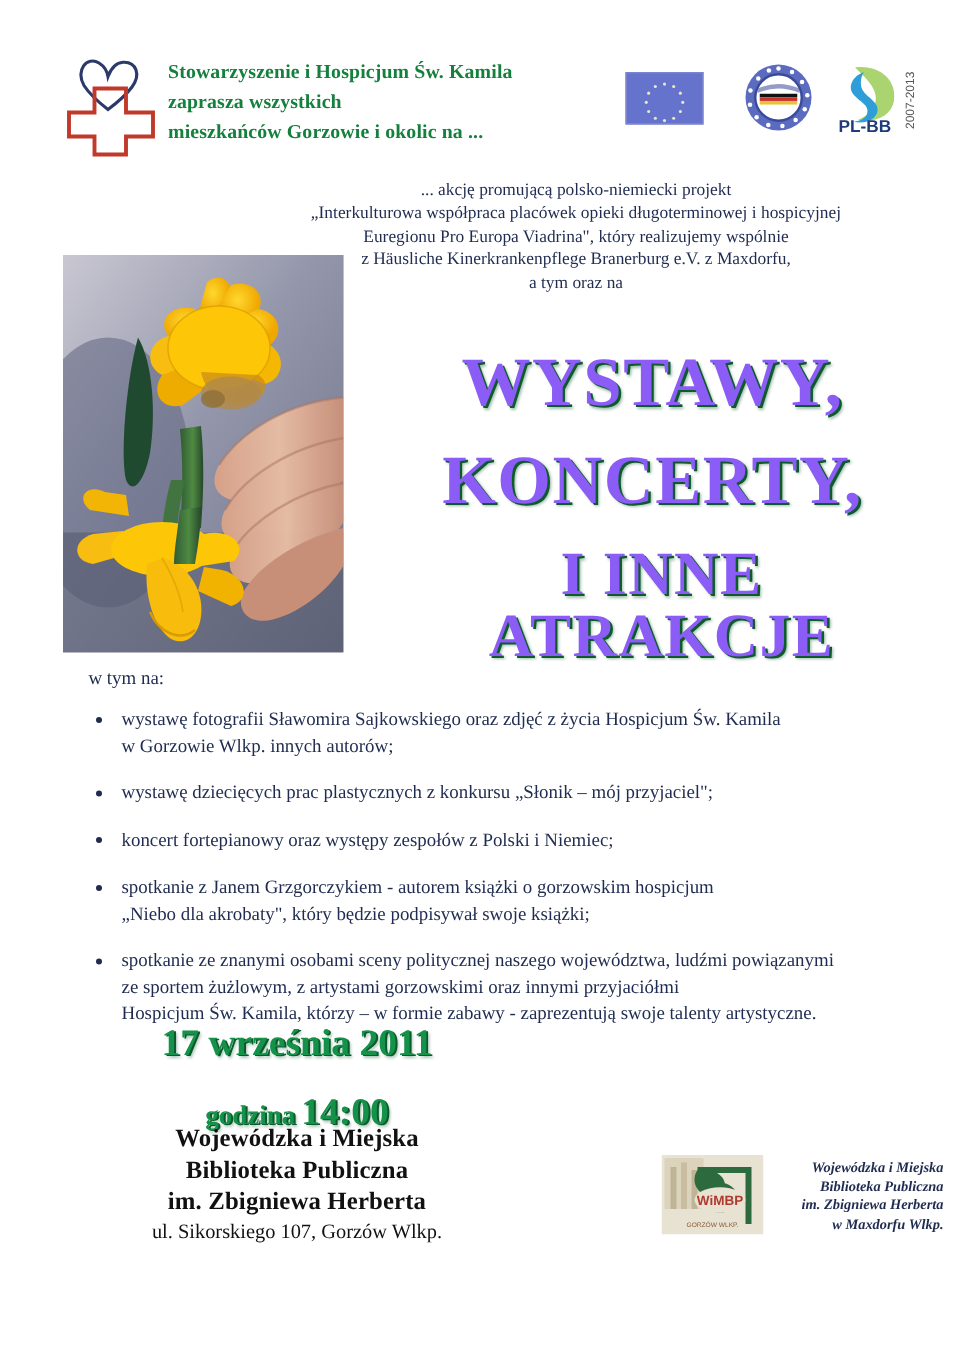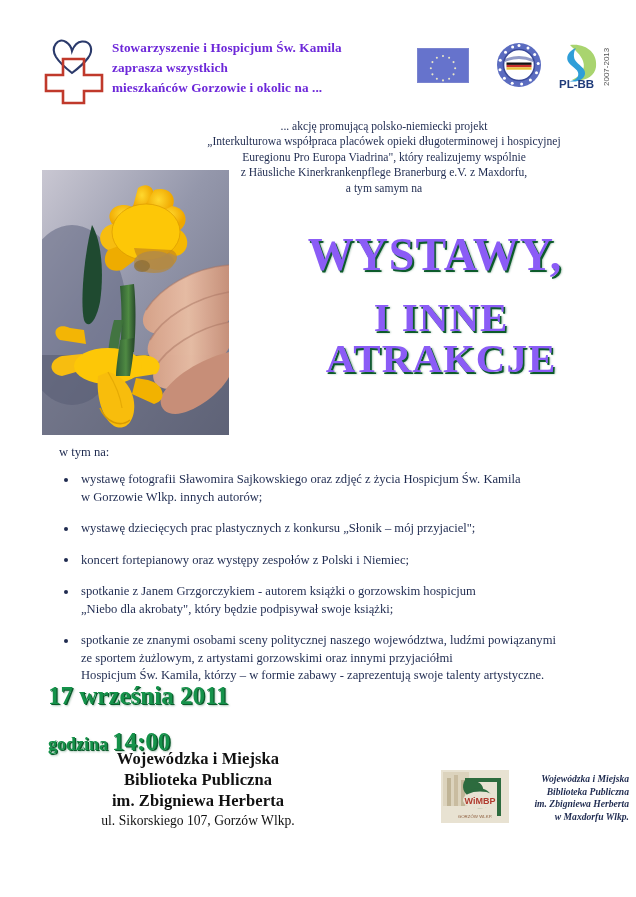--- a/index.html
+++ b/index.html
@@ -31,21 +31,21 @@
   .org-logo svg { display: block; }
 
   .org-title {
     position: absolute;
     left: 112px; top: 38px;
     width: 300px;
     font-family: "Liberation Serif", serif;
     font-weight: bold;
     font-size: 13.2px;
     line-height: 20px;
-    color: #6d28d9;
+    color: #15803d;
     letter-spacing: 0.1px;
   }
   .org-title div { white-space: nowrap; }
 
   .eu-logos {
     position: absolute;
     left: 410px; top: 36px;
     width: 216px; height: 58px;
   }
   .logo-eu-flag {
@@ -145,20 +145,21 @@
     border-radius: 50%;
     background: #1f2b50;
   }
   .bullet .ln { display: block; white-space: nowrap; }
 
   
   .datetime {
     position: absolute;
     left: 48px; top: 683px;
     width: 300px;
+    text-align: center;
   }
   .date-line {
     font-family: "Liberation Serif", serif;
     font-weight: bold;
     font-size: 25px;
     color: #15924a;
     text-shadow: 1.3px 1.3px 0 #0c5a2c, 2px 2px 2px rgba(12,90,44,0.35);
     line-height: 1.05;
   }
   .time-line {
@@ -294,21 +295,21 @@
     </div>
 
   </div>
 </div>
 
 <div class="intro">
   <div>... akcję promującą polsko-niemiecki projekt</div>
   <div>„Interkulturowa współpraca placówek opieki długoterminowej i hospicyjnej</div>
   <div>Euregionu Pro Europa Viadrina",  który realizujemy wspólnie</div>
   <div>z Häusliche Kinerkrankenpflege Branerburg e.V. z Maxdorfu,</div>
-  <div>a tym samym na</div>
+  <div>a tym oraz na</div>
 </div>
 
 <div class="photo">
   <svg width="187" height="265" viewBox="0 0 187 265">
     <defs>
       <linearGradient id="bg" x1="0" y1="0" x2="1" y2="1">
         <stop offset="0%" stop-color="#c9c7d2"></stop>
         <stop offset="45%" stop-color="#9497ab"></stop>
         <stop offset="100%" stop-color="#6d7186"></stop>
       </linearGradient>
@@ -375,20 +376,21 @@
     </g>
 
     <path d="M78 170 C76 186, 74 198, 74 206 L88 206 C90 194, 92 182, 92 168 Z" fill="url(#stem)"></path>
 
     <rect width="187" height="265" fill="none" stroke="#ffffff" stroke-width="0"></rect>
   </svg>
 </div>
 
 <div class="headline">
   <div class="hl hl-1">WYSTAWY,</div>
+  <div class="hl hl-2">KONCERTY,</div>
   <div class="hl hl-3">I INNE ATRAKCJE</div>
 </div>
 
 <div class="lead">w tym na:</div>
 
 <div class="bullets">
 
   <div class="bullet">
     <span class="dot"></span>
     <span class="ln">wystawę fotografii Sławomira Sajkowskiego oraz zdjęć z życia Hospicjum Św. Kamila</span>

